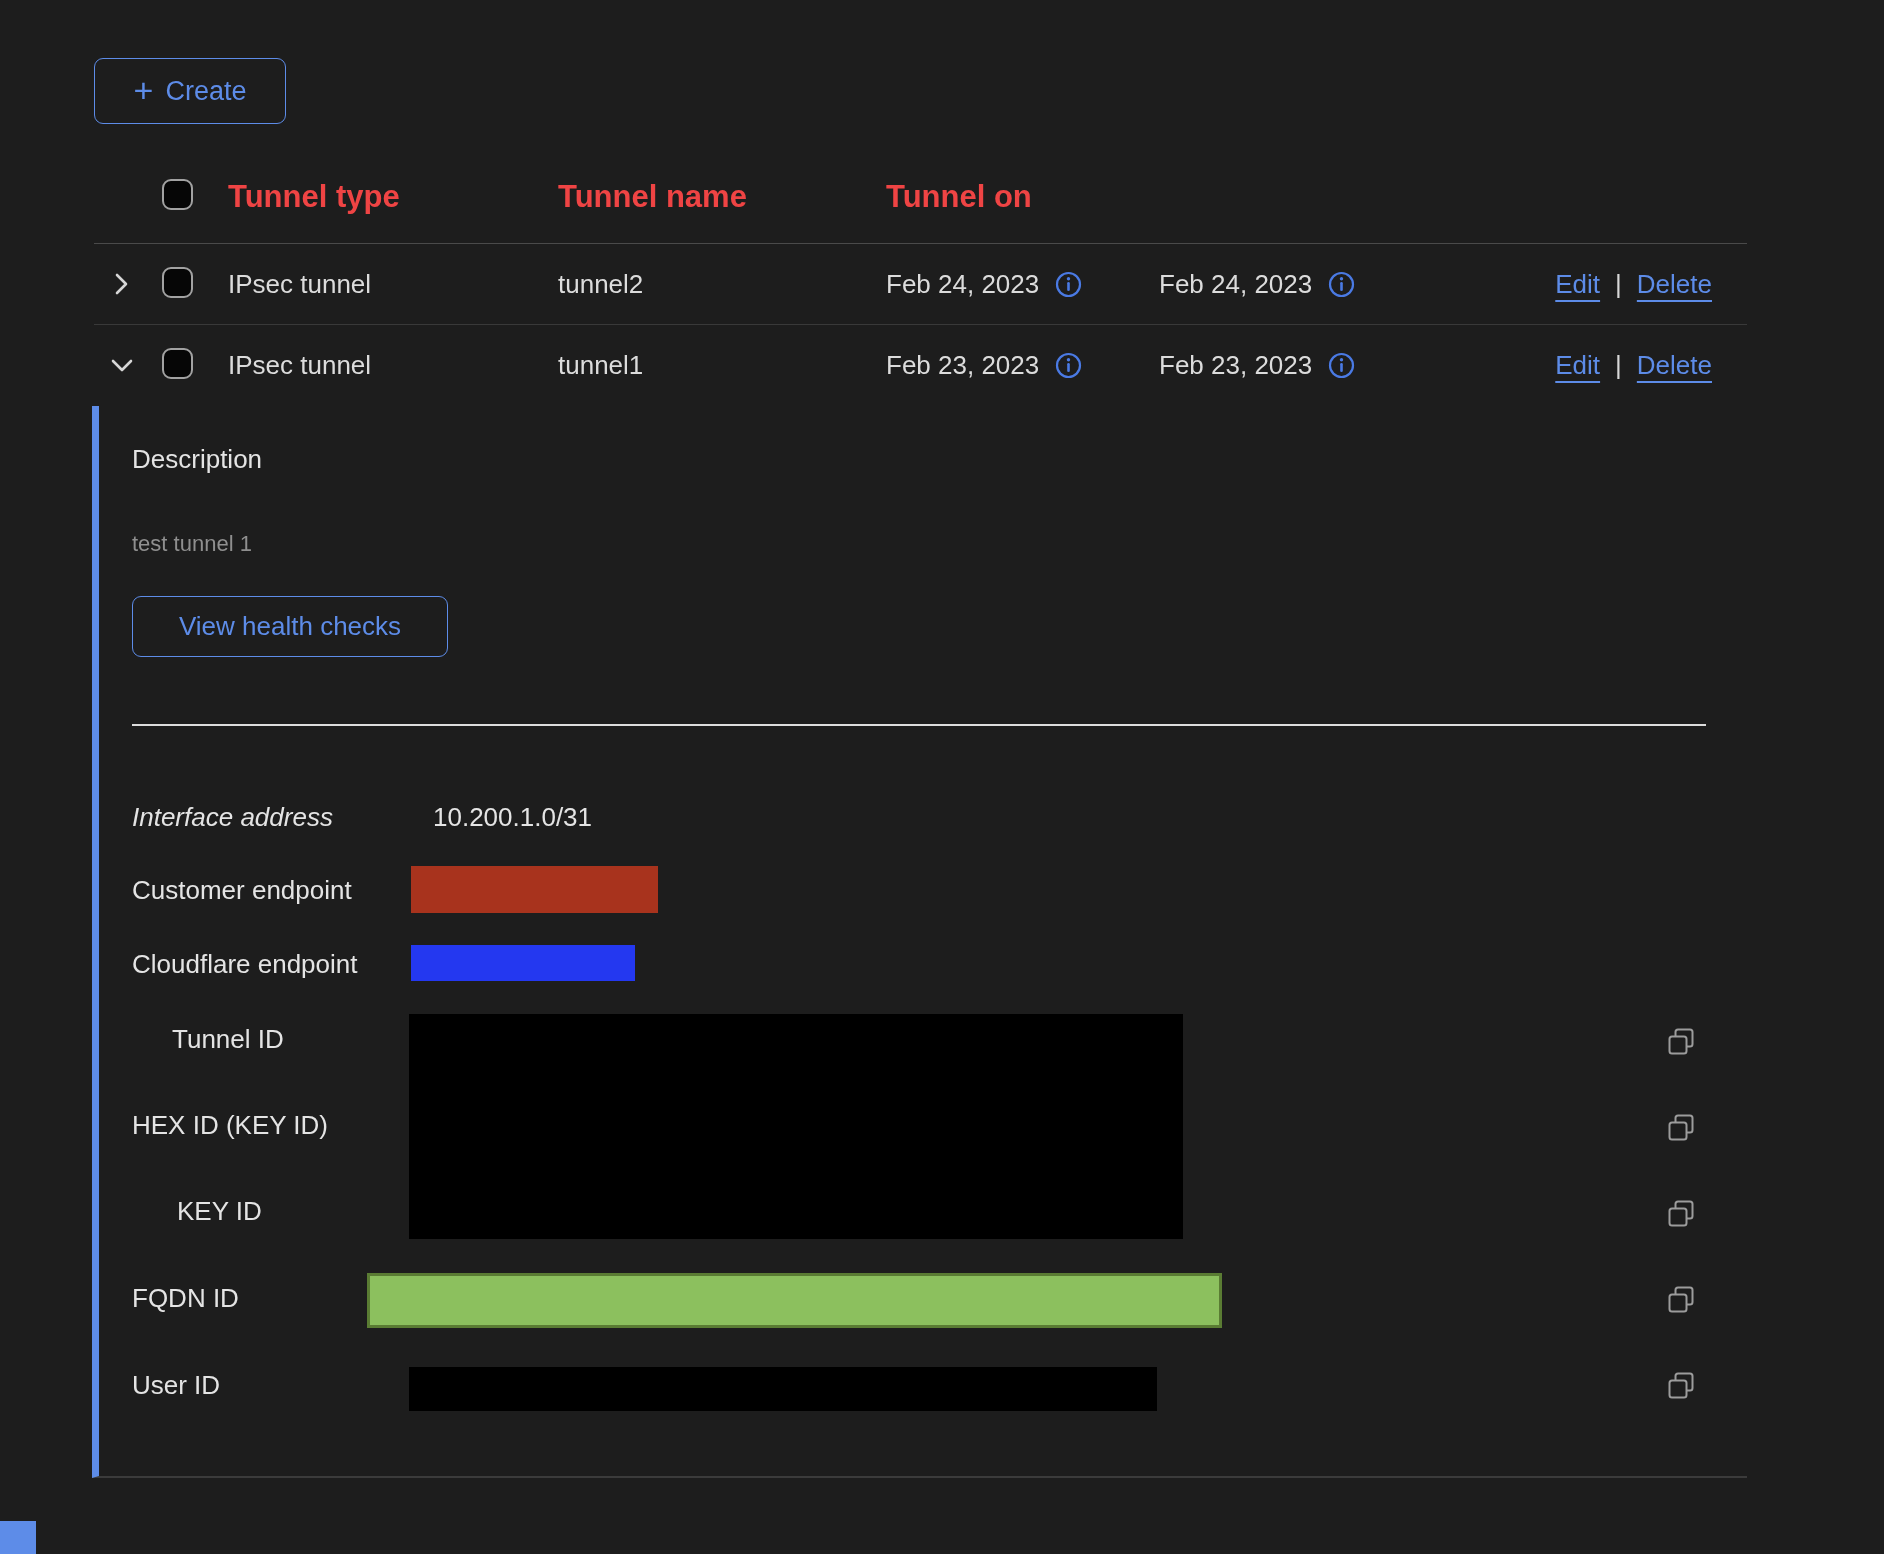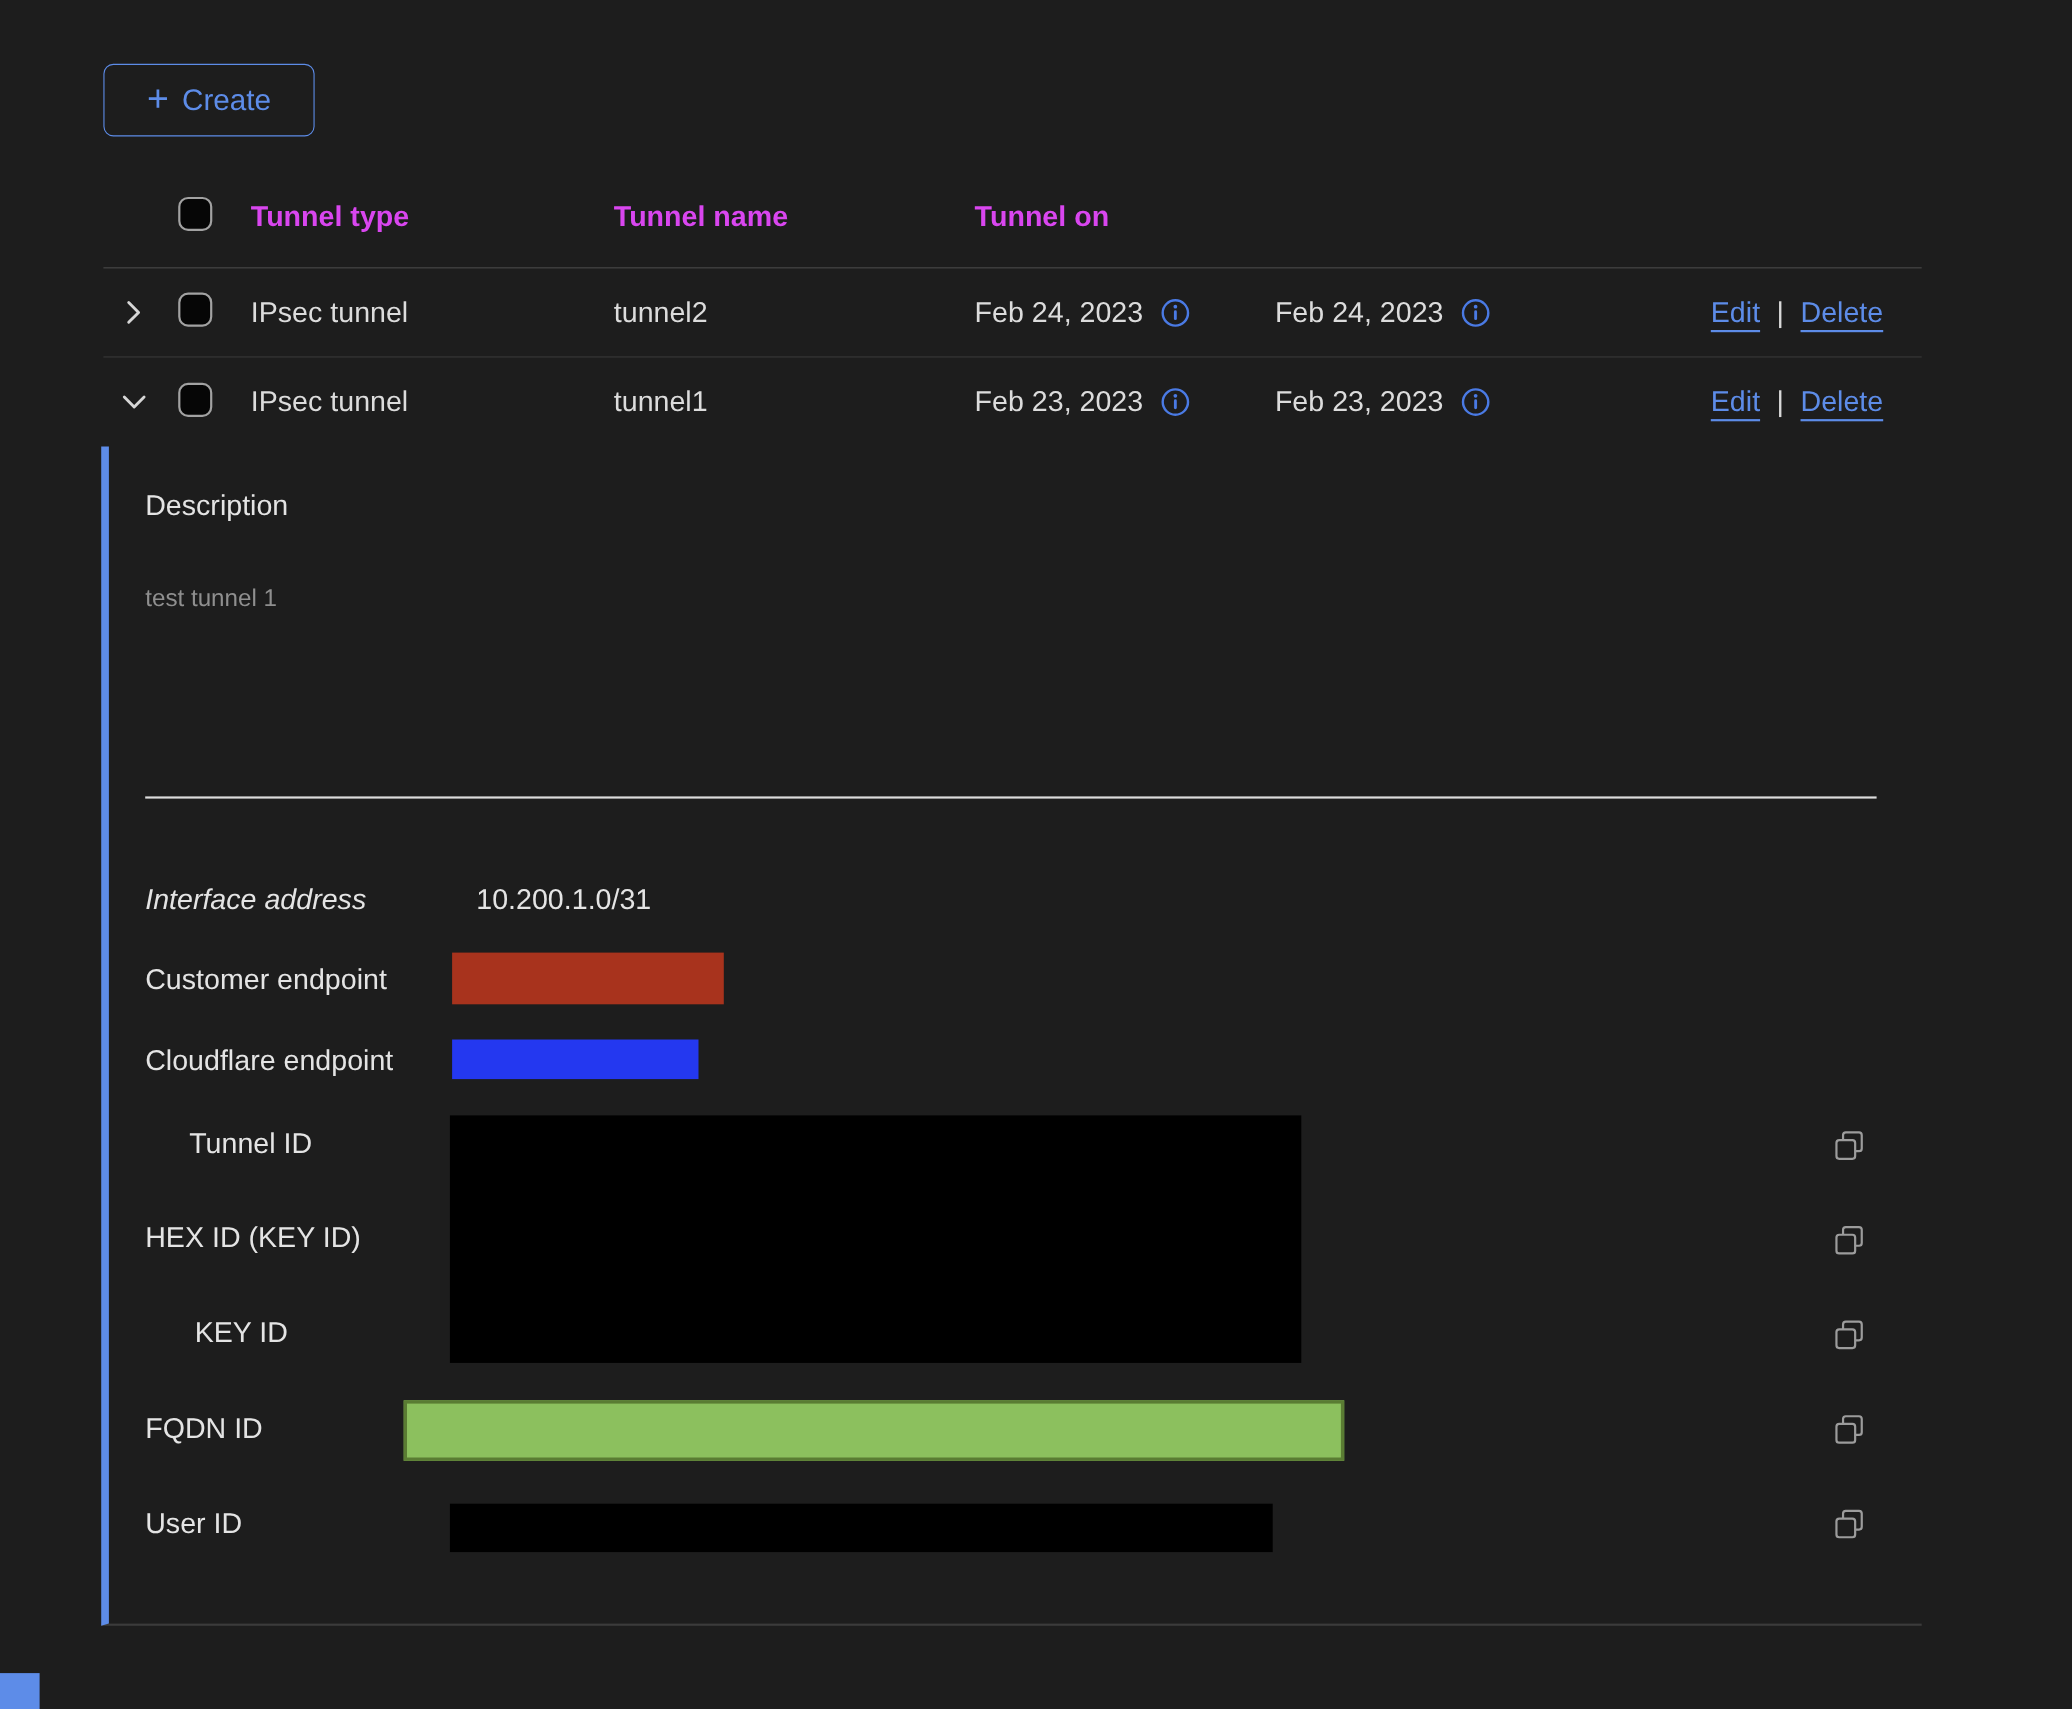--- a/index.html
+++ b/index.html
@@ -19,21 +19,21 @@
   }
   .create-btn .plus { font-size:34px; font-weight:300; line-height:1; margin-top:-3px; }
   
   .table { position:absolute; left:94px; top:150px; width:1653px; }
   .trow {
     display:grid;
     grid-template-columns:56px 78px 330px 328px 273px 1fr;
     align-items:center;
   }
   .thead { height:94px; border-bottom:1px solid #4a4a4a; }
-  .thead .th { font-weight:700; font-size:26px; color:#d946ef; }
+  .thead .th { font-weight:700; font-size:31px; color:#ef4444; }
   .tbody-row { height:81px; }
   .row-divider { border-bottom:1px solid #393939; }
   .checkbox {
     display:inline-block; width:31px; height:31px; margin-left:12px;
     border:2px solid #a2a2a2; border-radius:9px; background:#060606; cursor:pointer;
   }
   .chev { display:flex; align-items:center; justify-content:center; width:56px; cursor:pointer; }
   .cell { font-size:26px; color:#dcdcdc; }
   .cell-date { display:flex; align-items:center; gap:16px; }
   .info-ic { display:inline-flex; cursor:pointer; }
@@ -172,20 +172,21 @@
         </span>
       </div>
     </div>
   </div>
 
   <div class="expanded">
 
     <div class="abs dlabel" style="left:33px; top:38px;">Description</div>
     <div class="abs dmuted" style="left:33px; top:123px;">test tunnel 1</div>
 
+    <button class="health-btn">View health checks</button>
 
     <div class="hdivider"></div>
 
     <div class="abs dlabel" style="left:33px; top:396px;font-style:italic;">Interface address</div>
     <div class="abs dlabel" style="left:334px; top:396px;">10.200.1.0/31</div>
 
     <div class="abs dlabel" style="left:33px; top:469px;">Customer endpoint</div>
     <div class="redact r-red"></div>
 
     <div class="abs dlabel" style="left:33px; top:543px;">Cloudflare endpoint</div>

